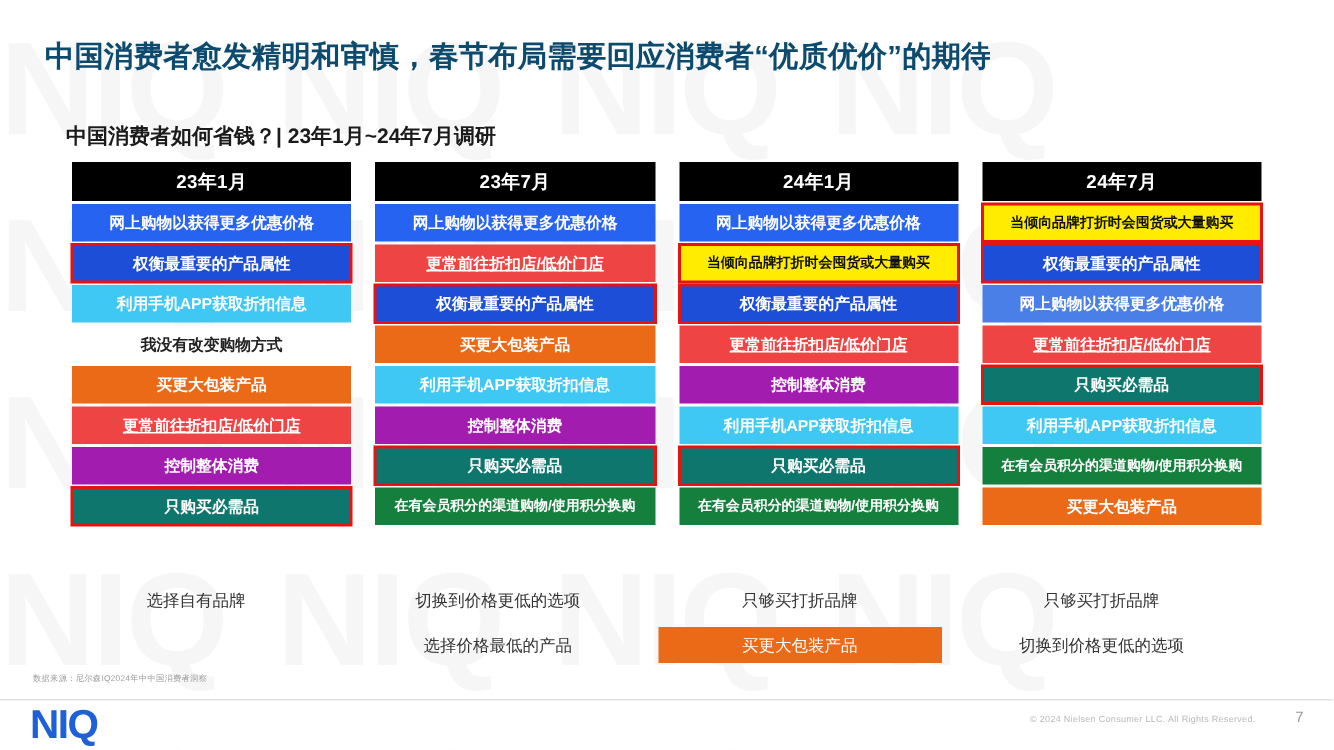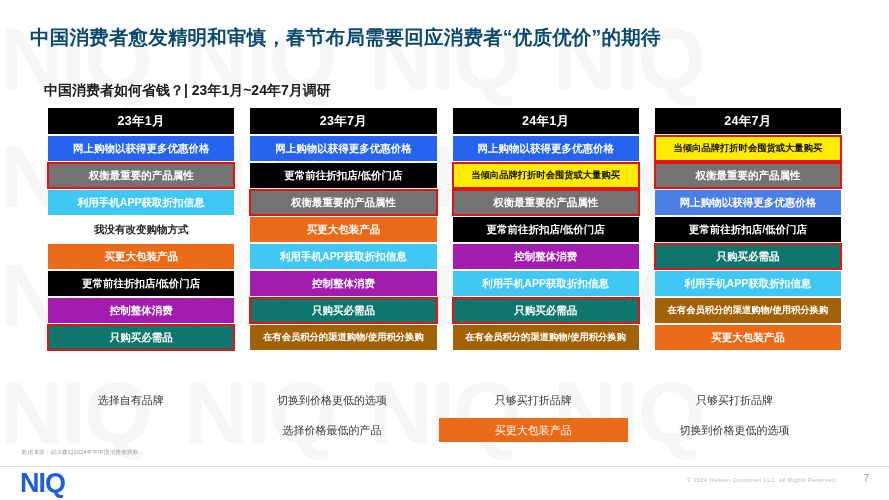--- a/index.html
+++ b/index.html
@@ -55,28 +55,28 @@
   .cell{
     height:25px;display:flex;align-items:center;justify-content:center;
     font-size:10.5px;font-weight:bold;text-align:center;
     box-sizing:border-box;padding:0 2px;
     white-space:nowrap;overflow:hidden;position:relative;
   }
   .cell.hl{outline:2.5px solid #e8120e;outline-offset:-1px;z-index:3;}
 
   
   .c-blue   {background:#2563f0;color:#ffffff;}
-  .c-navy   {background:#737373;color:#ffffff;}
+  .c-navy   {background:#1d4ed8;color:#ffffff;}
   .c-cyan   {background:#3fc8f4;color:#ffffff;}
   .c-white  {background:#ffffff;color:#222222;}
   .c-orange {background:#ea6a18;color:#ffffff;}
-  .c-lilac  {background:#000000;color:#ffffff;}
+  .c-lilac  {background:#ef4444;color:#ffffff;text-decoration:underline;}
   .c-slate  {background:#a21caf;color:#ffffff;}
   .c-green  {background:#0f766e;color:#ffffff;}
-  .c-pink   {background:#a16207;color:#ffffff;}
+  .c-pink   {background:#15803d;color:#ffffff;}
   .c-yellow {background:#ffec00;color:#111111;}
   .c-ltblue {background:#4a7fe8;color:#ffffff;}
 
   .cell.tiny{font-size:9.3px;}
 
   
   .tail{
     position:absolute;left:36px;top:388px;width:793px;z-index:2;
     display:flex;gap:12px;
   }

